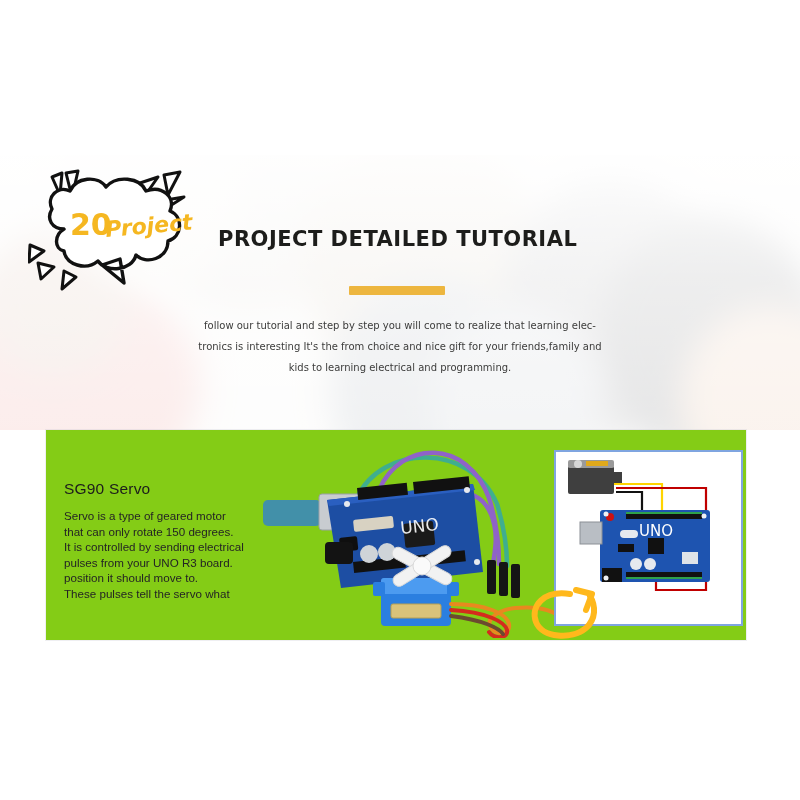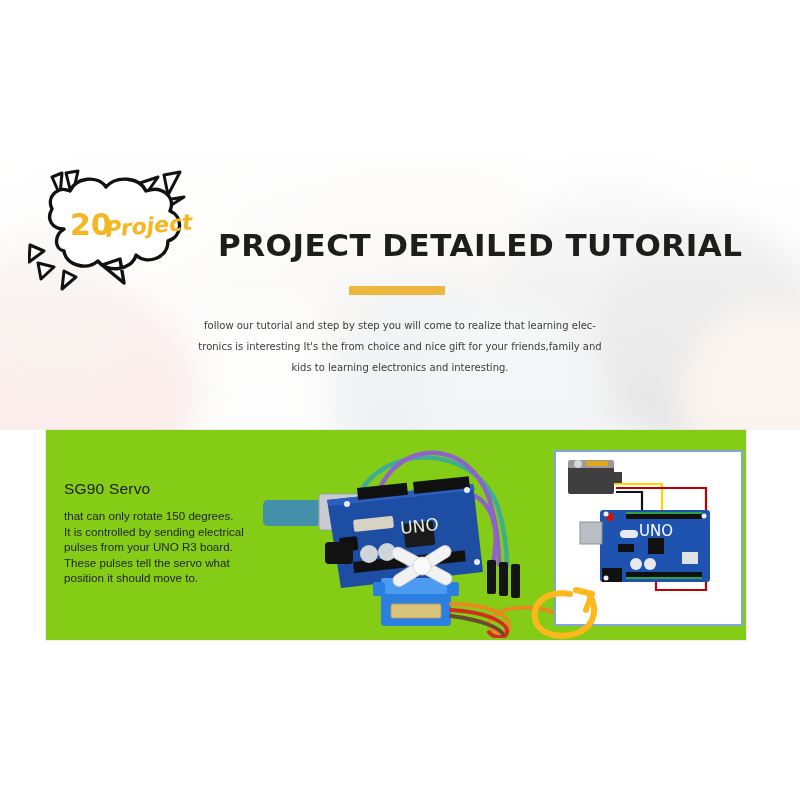--- a/index.html
+++ b/index.html
@@ -21,21 +21,21 @@
   .wash{position:absolute;inset:0;background:rgba(255,255,255,.72);}
   .wash2{position:absolute;inset:0;
     background:linear-gradient(180deg,rgba(255,255,255,.90) 0%,rgba(255,255,255,.62) 45%,rgba(255,255,255,.45) 100%);}
 
   
   .logo{position:absolute;left:28px;top:12px;width:185px;height:125px;}
   .logo svg{display:block;}
 
   .hero-title{
     position:absolute;left:218px;top:72px;
-    font-size:31px;font-weight:bold;letter-spacing:.5px;
+    font-size:21px;font-weight:bold;letter-spacing:.5px;
     color:#1d1d1b;white-space:nowrap;
     font-family:"DejaVu Sans", sans-serif;
   }
   .hero-rule{
     position:absolute;left:349px;top:131px;width:96px;height:9px;
     background:#edb63f;border-radius:1px;
   }
   .hero-sub{
     position:absolute;left:120px;top:160px;width:560px;
     text-align:center;font-size:10px;line-height:21px;color:#3c3c3b;
@@ -112,34 +112,35 @@
         <text x="78" y="70" font-family="DejaVu Sans, sans-serif" font-size="22" font-style="italic" font-weight="bold" fill="#f5b721" transform="rotate(-5 78 70)">Project</text>
       </svg>
     </div>
 
     <div class="hero-title">PROJECT DETAILED TUTORIAL</div>
     <div class="hero-rule"></div>
 
     <div class="hero-sub">
       <div>follow our tutorial and step by step you will come to realize that learning elec-</div>
       <div>tronics is interesting It's the from choice and nice gift for your friends,family and</div>
-      <div>kids to learning electronics and interesting.</div>
+      <div>kids to learning electrical and programming.</div>
     </div>
   </div>
 
   <div class="card">
 
     <div class="card-title">SG90 Servo</div>
 
     <div class="card-body">
+      <div>Servo is a type of geared motor</div>
       <div>that can only rotate 150 degrees.</div>
       <div>It is controlled by sending electrical</div>
       <div>pulses from your UNO R3 board.</div>
+      <div>position it should move to.</div>
       <div>These pulses tell the servo what</div>
-      <div>position it should move to.</div>
     </div>
 
     <div class="product">
       <svg width="320" height="200" viewBox="0 0 320 200" xmlns="http://www.w3.org/2000/svg">
 
         <g fill="none" stroke-linecap="round">
           <path d="M96,60 C120,6 210,4 236,66 C244,92 246,112 246,128" stroke="#3fae8f" stroke-width="4.5"></path>
           <path d="M118,52 C140,2 206,0 228,60 C236,86 238,110 238,126" stroke="#8f63c8" stroke-width="4.5"></path>
           <path d="M152,100 C168,52 214,40 230,76 C238,96 234,112 232,126" stroke="#8f63c8" stroke-width="4.5"></path>
         </g>

